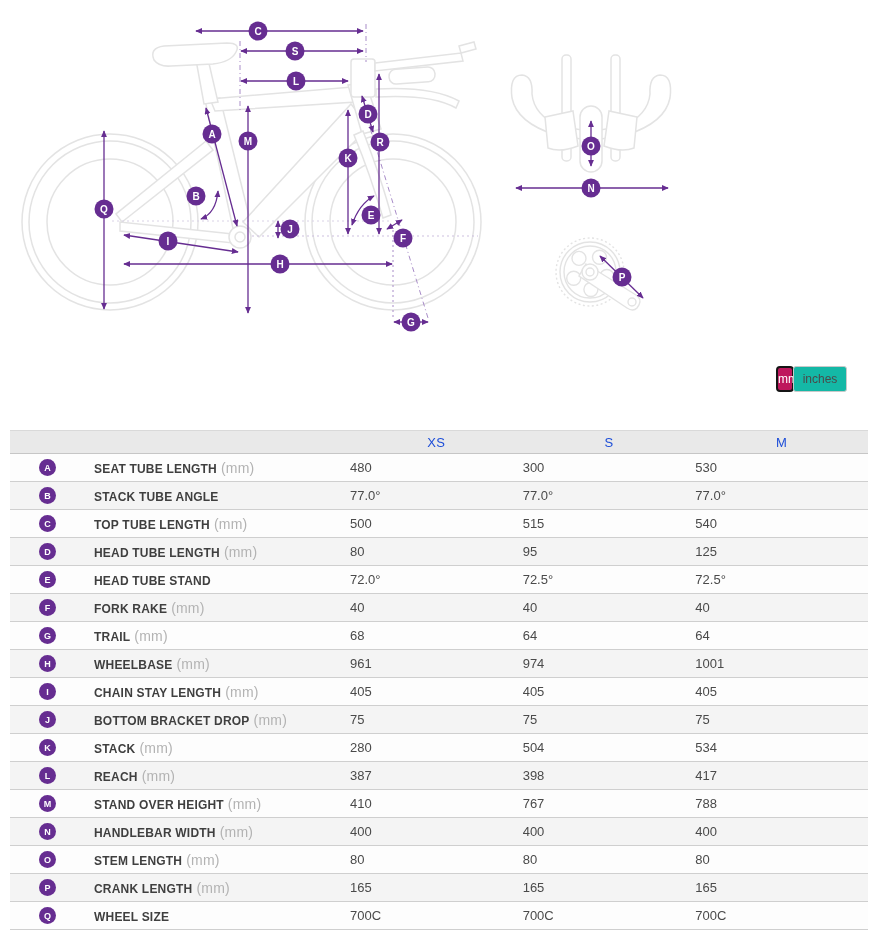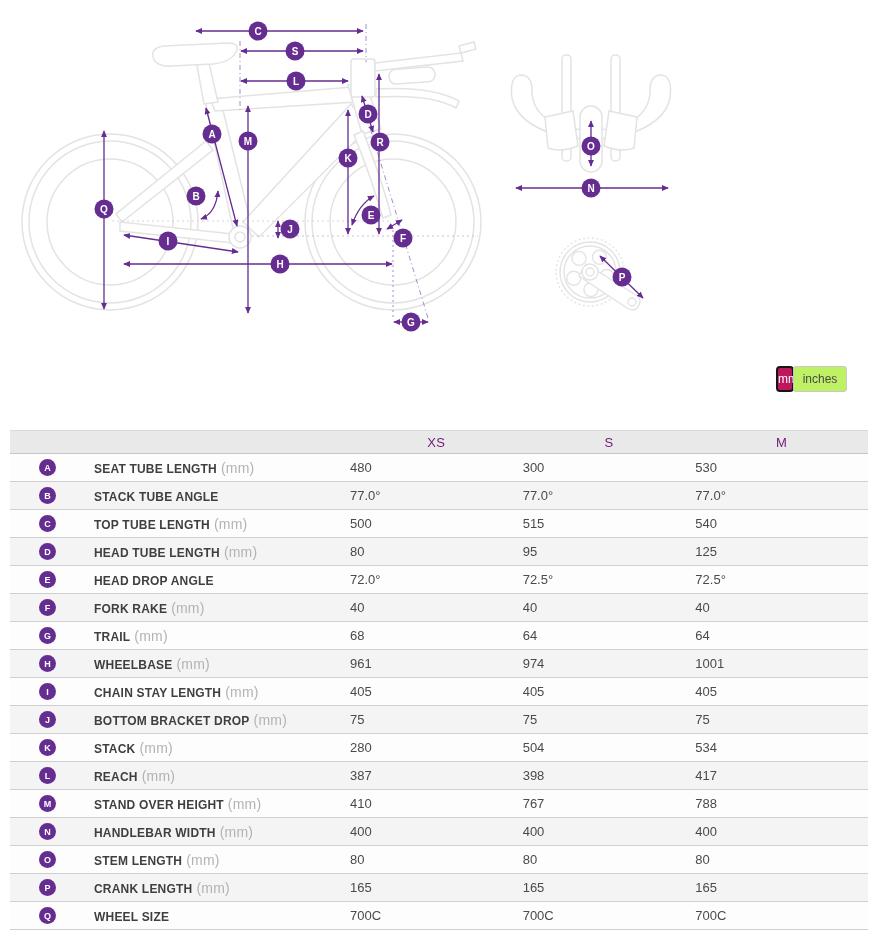--- a/index.html
+++ b/index.html
@@ -6,27 +6,27 @@
   body{font-family:"Liberation Sans", sans-serif; -webkit-font-smoothing:antialiased;}
   .page{position:relative;width:878px;height:932px;background:#fff;overflow:hidden;}
 
   
   .diagram-wrap{position:absolute;top:0;left:0;width:878px;height:352px;}
 
   
   .unit-toggle{position:absolute;top:366px;left:776px;display:flex;align-items:stretch;height:26px;}
   .unit-toggle button{font-family:"Liberation Sans",sans-serif;font-size:12px;cursor:pointer;}
   .btn-mm{width:18px;background:#be185d;color:#fff;border:2px solid #151515;border-radius:4px;padding:0;}
-  .btn-inches{width:54px;background:#bef264;color:#4a4a4a;border:1px solid #c9c9c9;border-radius:3px;margin-left:-1px;padding:0;}
+  .btn-inches{width:54px;background:#14b8a6;color:#4a4a4a;border:1px solid #c9c9c9;border-radius:3px;margin-left:-1px;padding:0;}
 
   
   .geo-table{position:absolute;top:430px;left:10px;width:858px;border-top:1px solid #d9d9d9;}
   .gt-header{display:grid;grid-template-columns:340px 1fr 1fr 1fr;height:22px;background:#e9e9e9;
              border-bottom:1px solid #c6c6c6;align-items:center;}
-  .gt-header .hcell{text-align:center;color:#701a75;font-size:13px;letter-spacing:.3px;}
+  .gt-header .hcell{text-align:center;color:#1d4ed8;font-size:13px;letter-spacing:.3px;}
   .gt-row{display:grid;grid-template-columns:340px 1fr 1fr 1fr;height:27px;align-items:center;
           border-bottom:1px solid #cfcfcf;background:#fdfdfd;}
   .gt-row.alt{background:#f4f4f4;}
   .gt-labelcell{display:flex;align-items:center;}
   .gt-badge{width:17px;height:17px;border-radius:50%;background:#662d91;color:#fff;
             font-size:9px;font-weight:bold;display:flex;align-items:center;justify-content:center;
             margin-left:29px;flex:0 0 17px;}
   .gt-label{margin-left:38px;font-size:12px;font-weight:bold;color:#3f3f3f;letter-spacing:.2px;white-space:nowrap;}
   .gt-unit{margin-left:4px;font-size:14px;color:#b3b3b3;font-weight:normal;}
   .gt-val{text-align:left;font-size:13px;color:#4a4a4a;}
@@ -265,21 +265,21 @@
         <span class="gt-label"><span>HEAD TUBE LENGTH</span><span class="gt-unit">(mm)</span></span>
       </div>
       <div class="gt-val">80</div>
       <div class="gt-val">95</div>
       <div class="gt-val">125</div>
     </div>
 
     <div class="gt-row">
       <div class="gt-labelcell">
         <span class="gt-badge">E</span>
-        <span class="gt-label"><span>HEAD DROP ANGLE</span><span class="gt-unit"></span></span>
+        <span class="gt-label"><span>HEAD TUBE STAND</span><span class="gt-unit"></span></span>
       </div>
       <div class="gt-val">72.0°</div>
       <div class="gt-val">72.5°</div>
       <div class="gt-val">72.5°</div>
     </div>
 
     <div class="gt-row alt">
       <div class="gt-labelcell">
         <span class="gt-badge">F</span>
         <span class="gt-label"><span>FORK RAKE</span><span class="gt-unit">(mm)</span></span>

